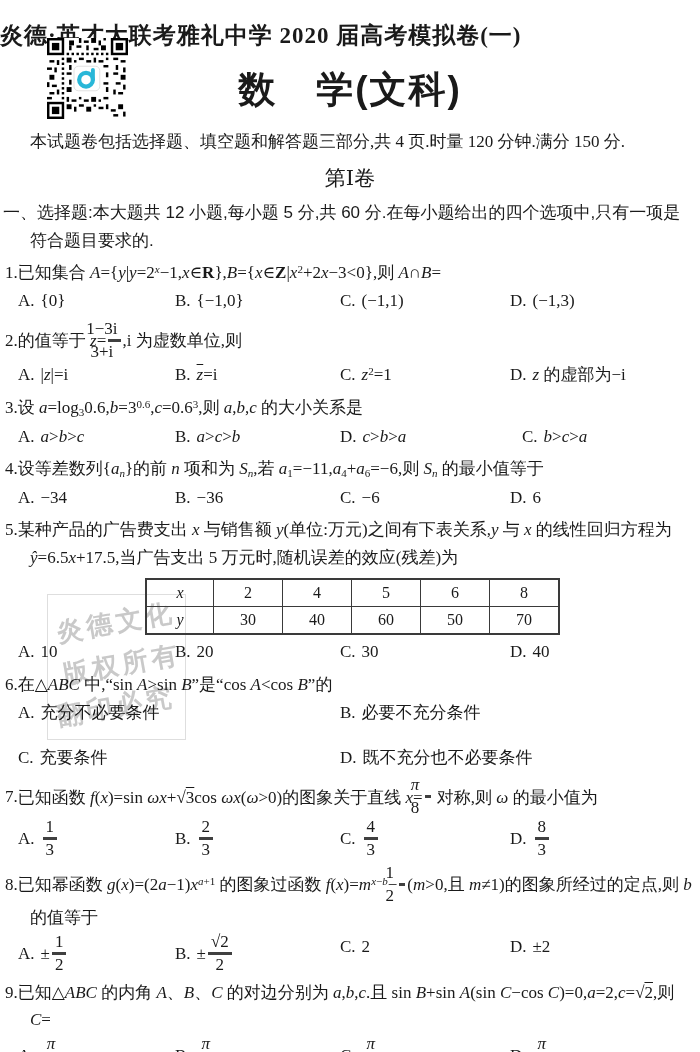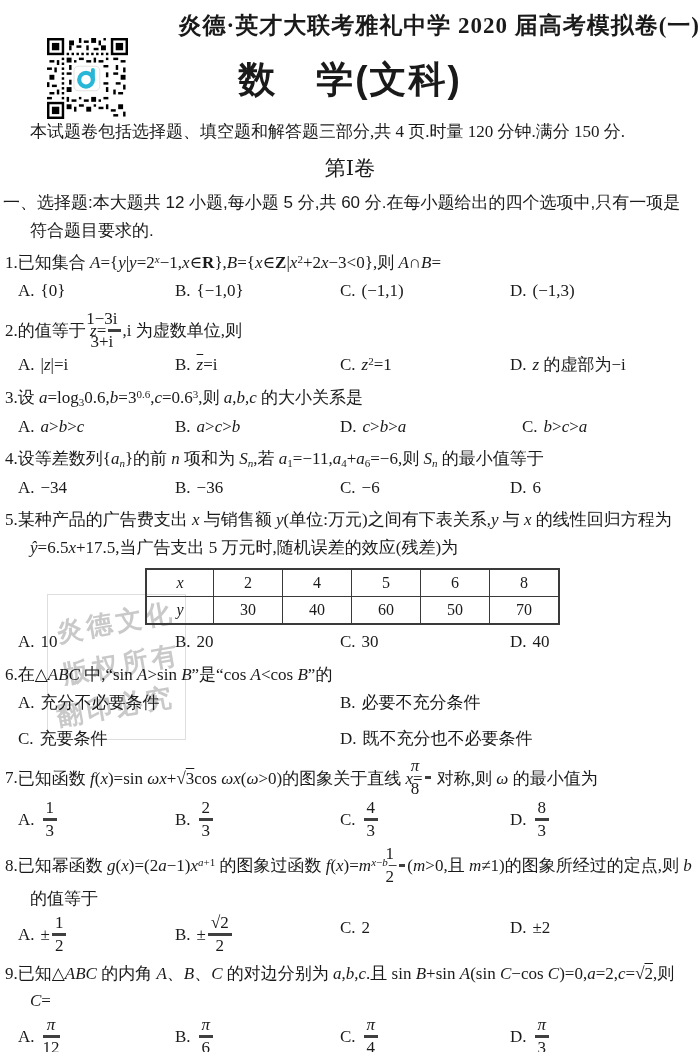--- a/index.html
+++ b/index.html
@@ -3,33 +3,33 @@
 <meta charset="utf-8">
 <title>Document</title>
 <style>
   html,body{margin:0;padding:0;background:#e9e9e9;}
   .page{
     width:700px;height:1052px;position:relative;overflow:hidden;margin:0 auto;
     background:#ffffff;color:#1a1a1a;
     font-family:"Liberation Serif","DejaVu Serif",serif;
     font-size:17px;
   }
-  .title{padding-top:10px;text-align:right;font-weight:700;font-size:23px;letter-spacing:1px;}
+  .title{padding-top:20px;text-align:left;font-weight:700;font-size:23px;letter-spacing:1px;}
   .subject{margin-top:14px;text-align:center;font-size:37px;font-weight:700;
     font-family:"Liberation Sans","DejaVu Sans",sans-serif;letter-spacing:2px;}
   .qr{position:absolute;left:47px;top:38px;width:81px;height:81px;}
   .intro{margin:14px 10px 0 30px;line-height:1.55;}
   .part{margin-top:9px;text-align:center;font-size:21px;}
   .sec{margin:7px 6px 0 3px;font-family:"Liberation Sans","DejaVu Sans",sans-serif;
     font-weight:400;line-height:1.6;padding-left:27px;text-indent:-27px;font-size:17px;}
   .qwrap{position:relative;z-index:1;margin:3px 8px 0 5px;}
   .q{margin-top:5px;}
   .qline{padding-left:25px;text-indent:-25px;line-height:1.62;}
   .opts{display:flex;margin-left:13px;line-height:1.62;margin-top:1px;}
-  .opts+.opts{margin-top:8px;}
+  .opts+.opts{margin-top:17px;}
   .opt .olabel{margin-right:6px;}
   .c1{width:157px;}.c2{width:165px;}.c3{width:170px;}.c4{flex:1;}
   .cw{width:322px;}
   .dtable{border-collapse:collapse;margin:7px 0 3px 140px;border:2px solid #3a3a3a;}
   .dtable td{border:1px solid #3a3a3a;width:68px;height:26px;text-align:center;font-size:16px;padding:0;}
   .dtable td:first-child{font-style:italic;width:66px;}
   sup,sub{font-size:11px;line-height:0;}
   sup{vertical-align:0.5em;}
   sub{vertical-align:-0.25em;}
   i{font-style:italic;}

